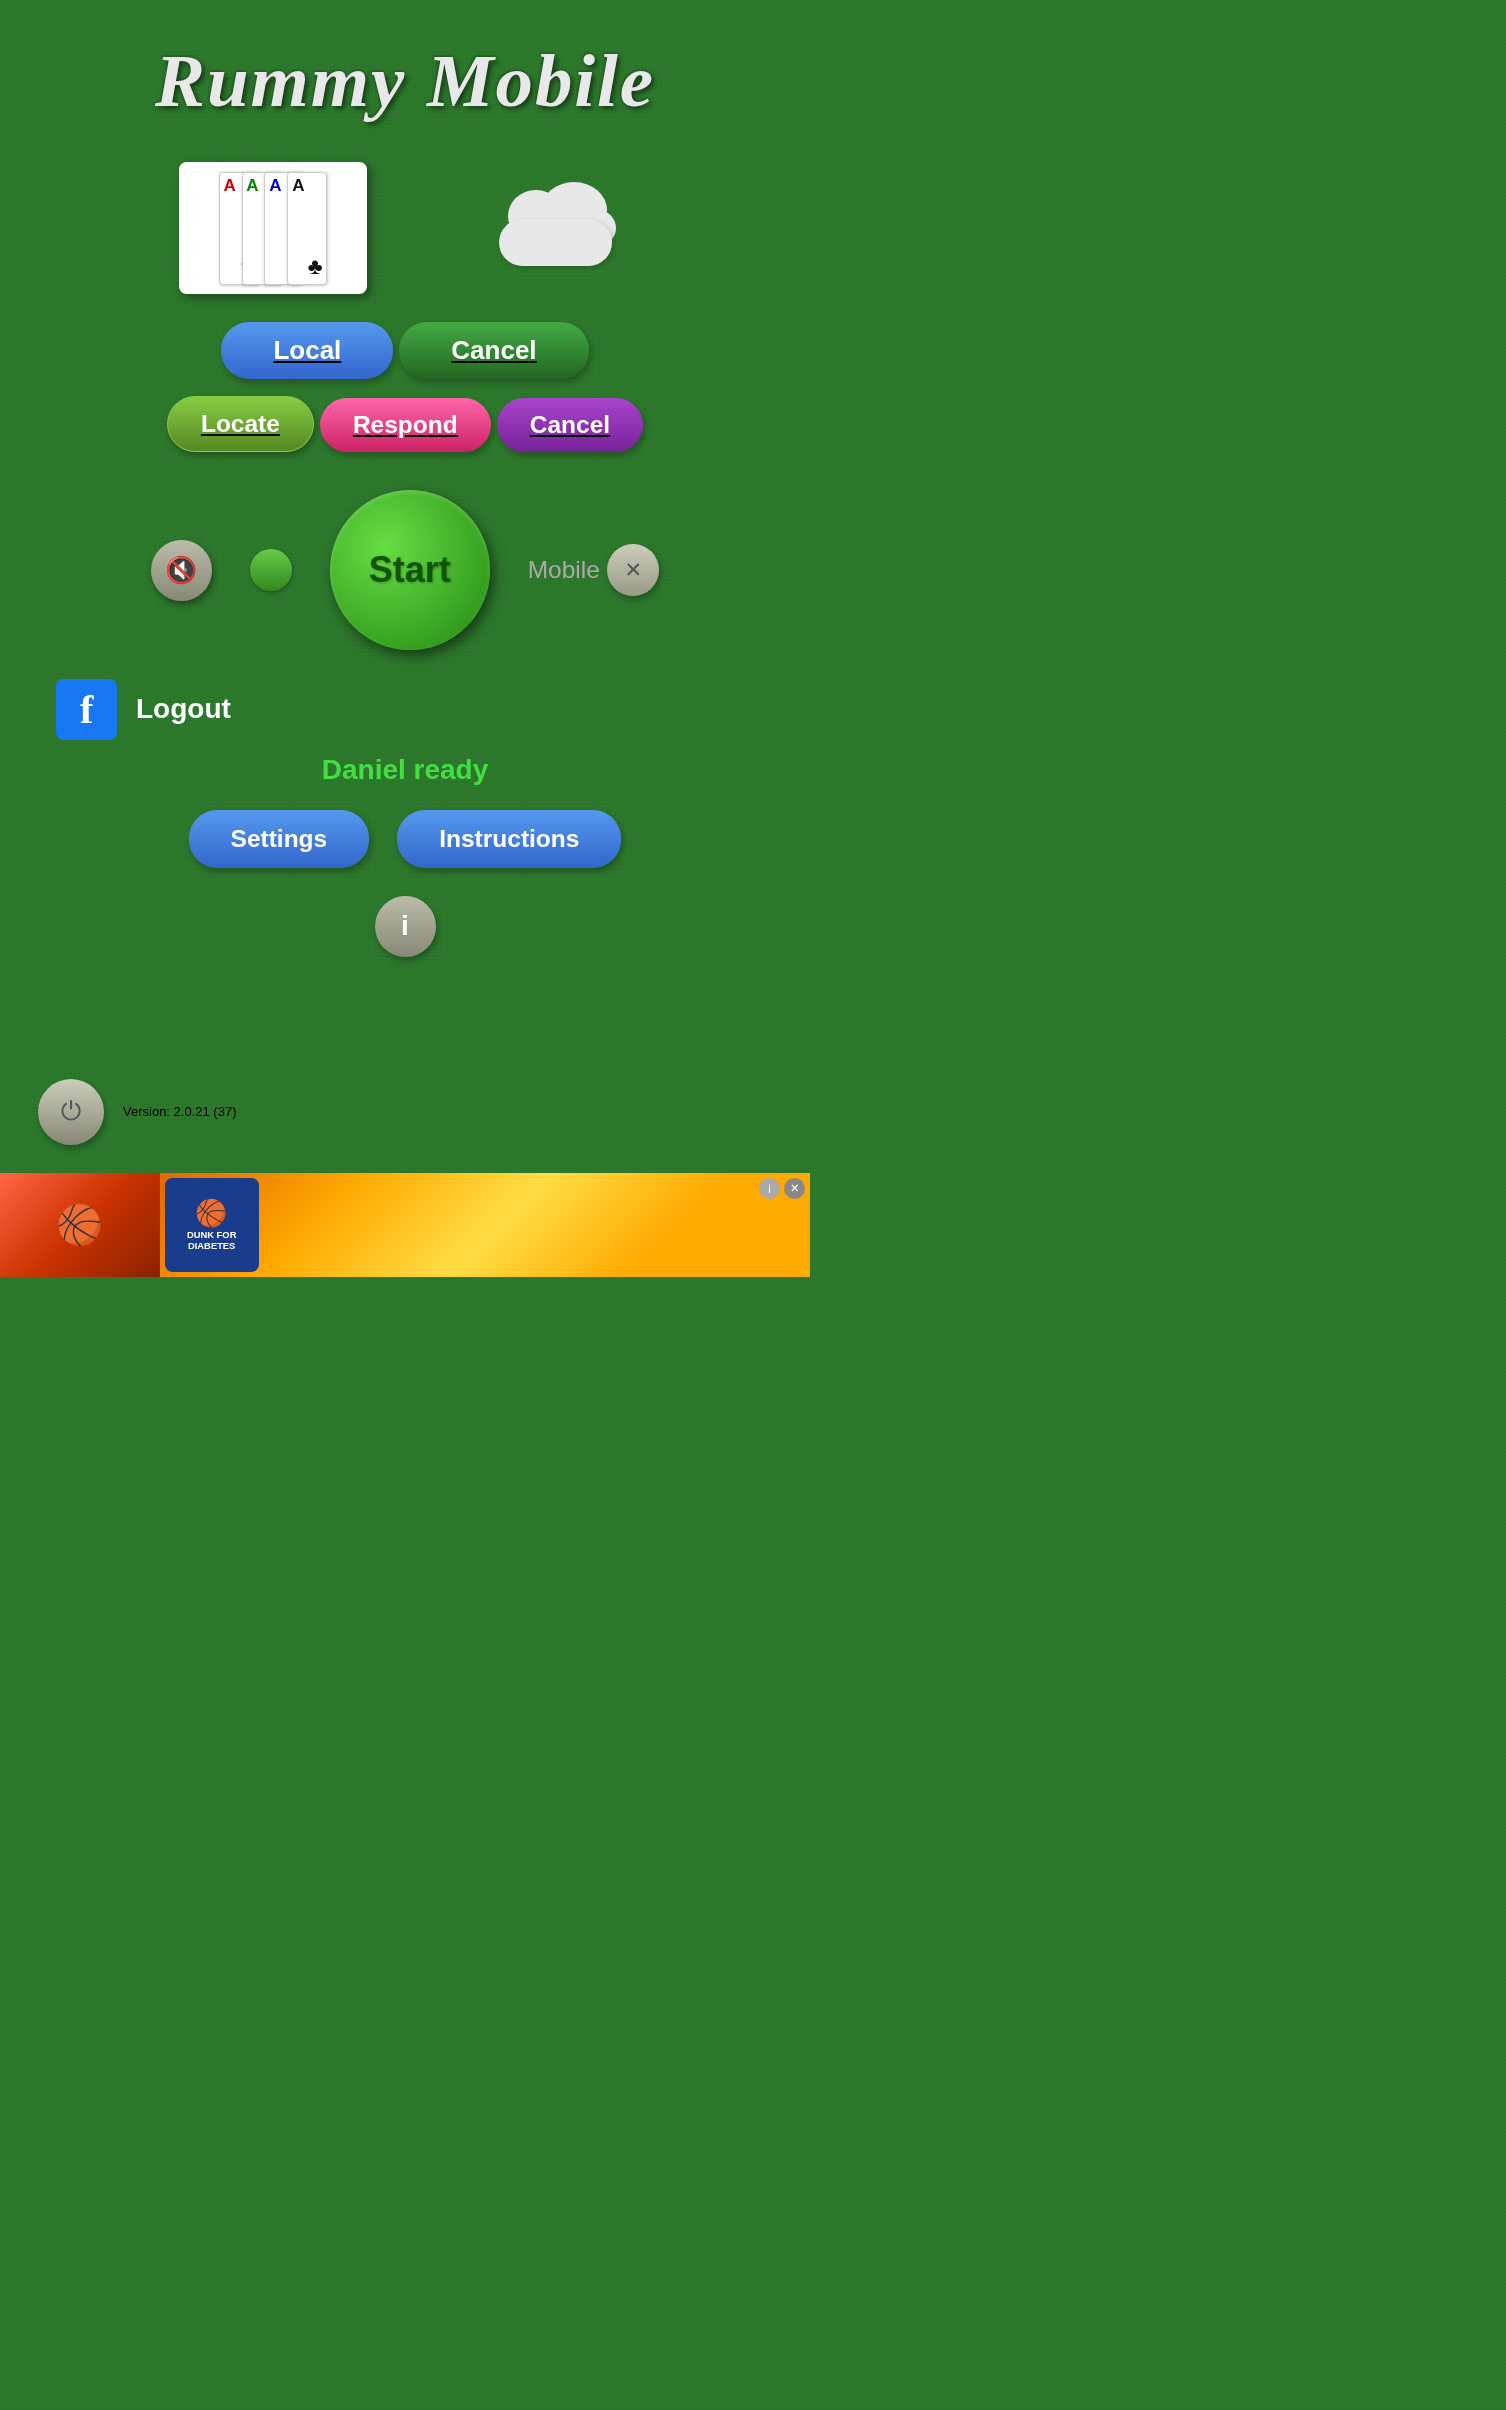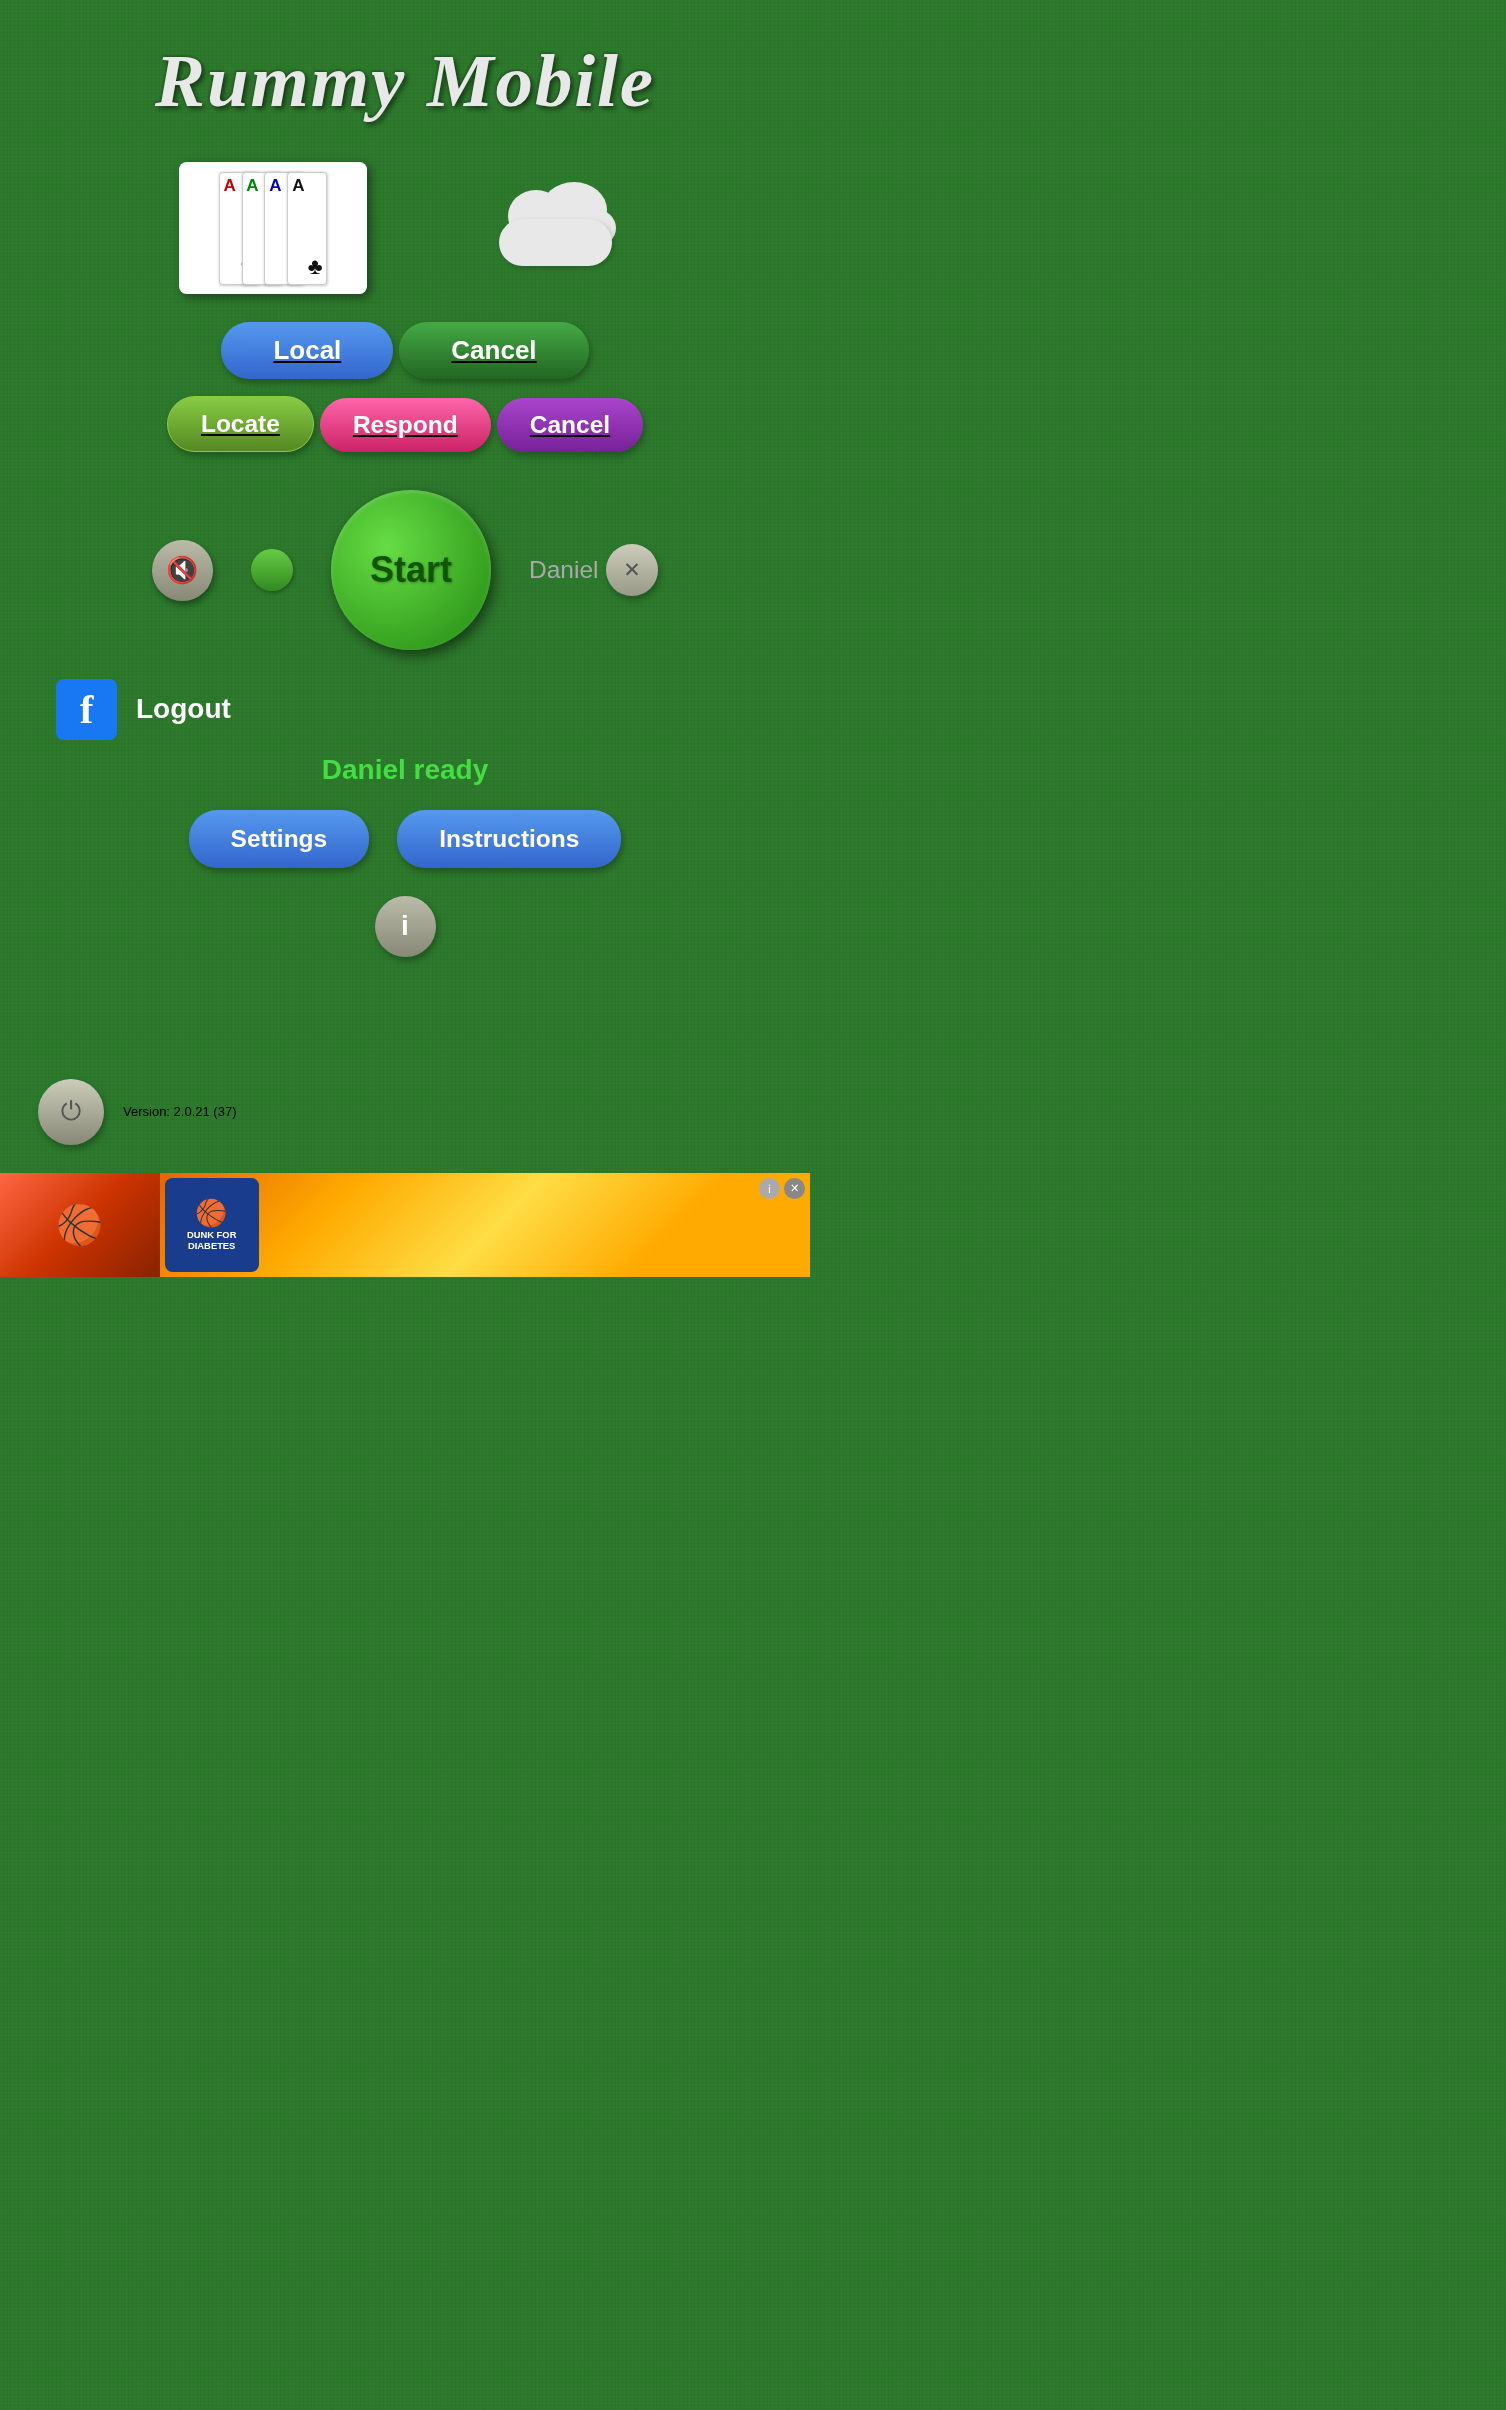--- a/index.html
+++ b/index.html
@@ -583,21 +583,21 @@
   </div>
 </div>
 
 <div class="start-section">
   <button class="mute-btn">
     <span>🔇</span>
   </button>
   <div class="small-green-dot"></div>
   <button class="start-btn">Start</button>
   <div class="cancel-group">
-    <span class="cancel-label">Daniel</span>
+    <span class="cancel-label">Mobile</span>
     <button class="cancel-btn">
       <span>✕</span>
     </button>
   </div>
 </div>
 
 <div class="social-section">
   <div class="fb-icon">f</div>
   <span class="logout-label">Logout</span>
 </div>

